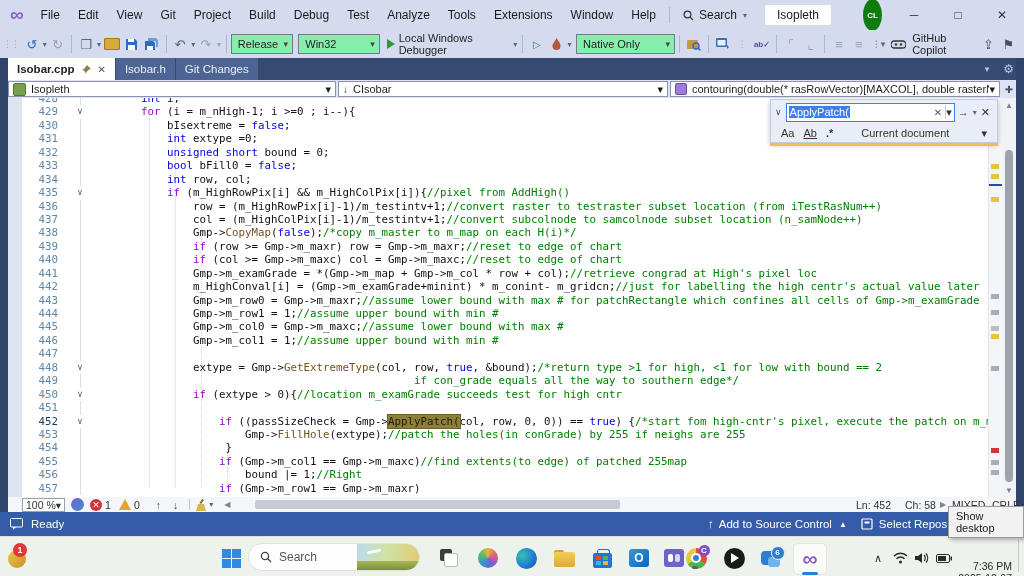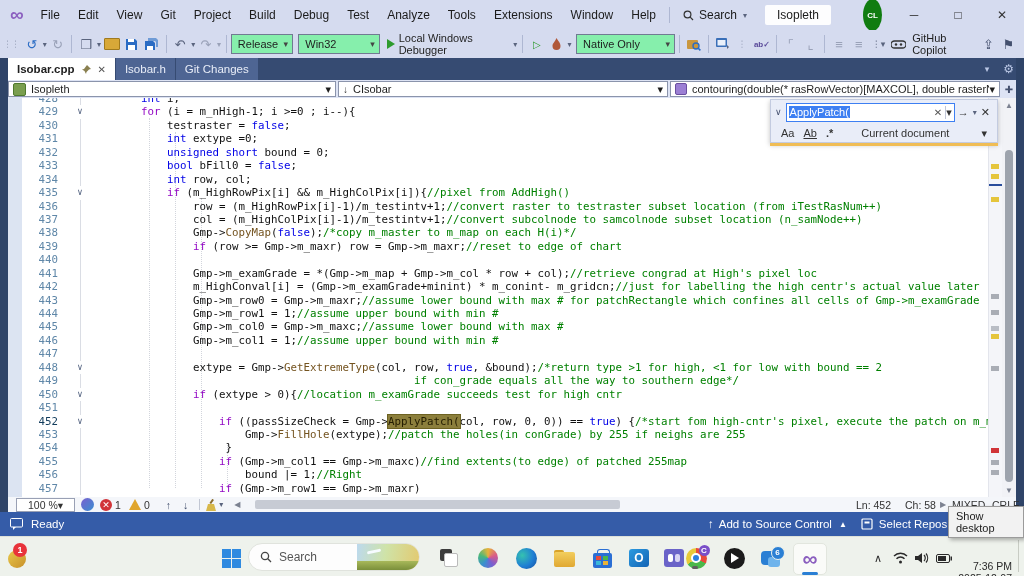--- a/index.html
+++ b/index.html
@@ -264,21 +264,21 @@
           <span class="code"><span class="s-t">      </span><span class="s-k">int</span><span class="s-t"> i;</span></span>
         </div>
         <div class="cl">
           <span class="ln">429</span>
           <span class="fold">∨</span>
           <span class="code"><span class="s-t">      </span><span class="s-c">for</span><span class="s-t"> (i = m_nHigh-1; i &gt;=0 ; i--){</span></span>
         </div>
         <div class="cl">
           <span class="ln">430</span>
           <span class="fold bar"></span>
-          <span class="code"><span class="s-t">          testraster = </span><span class="s-k">false</span><span class="s-t">;</span></span>
+          <span class="code"><span class="s-t">          bIsextreme = </span><span class="s-k">false</span><span class="s-t">;</span></span>
         </div>
         <div class="cl">
           <span class="ln">431</span>
           <span class="fold bar"></span>
           <span class="code"><span class="s-t">          </span><span class="s-k">int</span><span class="s-t"> extype =0;</span></span>
         </div>
         <div class="cl">
           <span class="ln">432</span>
           <span class="fold bar"></span>
           <span class="code"><span class="s-t">          </span><span class="s-k">unsigned short</span><span class="s-t"> bound = 0;</span></span>
@@ -314,20 +314,21 @@
           <span class="code"><span class="s-t">              Gmp-&gt;</span><span class="s-f">CopyMap</span><span class="s-t">(</span><span class="s-k">false</span><span class="s-t">);</span><span class="s-m">/*copy m_master to m_map on each H(i)*/</span></span>
         </div>
         <div class="cl">
           <span class="ln">439</span>
           <span class="fold bar"></span>
           <span class="code"><span class="s-t">              </span><span class="s-c">if</span><span class="s-t"> (row &gt;= Gmp-&gt;m_maxr) row = Gmp-&gt;m_maxr;</span><span class="s-m">//reset to edge of chart</span></span>
         </div>
         <div class="cl">
           <span class="ln">440</span>
           <span class="fold bar"></span>
+          <span class="code"><span class="s-t">              </span><span class="s-c">if</span><span class="s-t"> (col &gt;= Gmp-&gt;m_maxc) col = Gmp-&gt;m_maxc;</span><span class="s-m">//reset to edge of chart</span></span>
         </div>
         <div class="cl">
           <span class="ln">441</span>
           <span class="fold bar"></span>
           <span class="code"><span class="s-t">              Gmp-&gt;m_examGrade = *(Gmp-&gt;m_map + Gmp-&gt;m_col * row + col);</span><span class="s-m">//retrieve congrad at High's pixel loc</span></span>
         </div>
         <div class="cl">
           <span class="ln">442</span>
           <span class="fold bar"></span>
           <span class="code"><span class="s-t">              m_HighConval[i] = (Gmp-&gt;m_examGrade+minint) * m_conint- m_gridcn;</span><span class="s-m">//just for labelling the high centr's actual value later</span></span>
@@ -445,21 +446,21 @@
     <div class="mark" style="top:362px;background:#a9adb5;"></div>
     <div class="mark" style="top:372px;background:#a9adb5;"></div>
   </div>
   <div class="abs vscroll">
     <span class="sarrow" style="top:3px;">▲</span>
     <div class="vthumb" style="top:52px;height:332px;"></div>
     <span class="sarrow" style="top:388px;">▼</span>
   </div>
 
   <div class="abs hscrollrow">
-    <span style="background:#fff;border:1px solid #99a0b4;height:12px;display:flex;align-items:center;padding:0 11px;margin-left:8px;">
+    <span style="background:#fff;border:1px solid #99a0b4;height:12px;display:flex;align-items:center;padding:0 3px;margin-left:14px;">
         <span>100 %</span>
         <span class="car">▾</span>
       </span>
     <span style="width:13px;height:13px;border-radius:50%;background:linear-gradient(135deg,#7a5fd0,#3a8fd0);margin:0 6px;"></span>
     <span style="width:12px;height:12px;border-radius:50%;background:#d13438;color:#fff;font-size:9px;display:flex;align-items:center;justify-content:center;">✕</span>
     <span style="margin:0 8px 0 3px;">1</span>
     <span style="width:0;height:0;border-left:6px solid transparent;border-right:6px solid transparent;border-bottom:11px solid #e0a52c;"></span>
     <span style="margin:0 10px 0 3px;">0</span>
     <span style="color:#44506e;margin:0 6px;">↑</span>
     <span style="color:#44506e;margin:0 6px;">↓</span>

